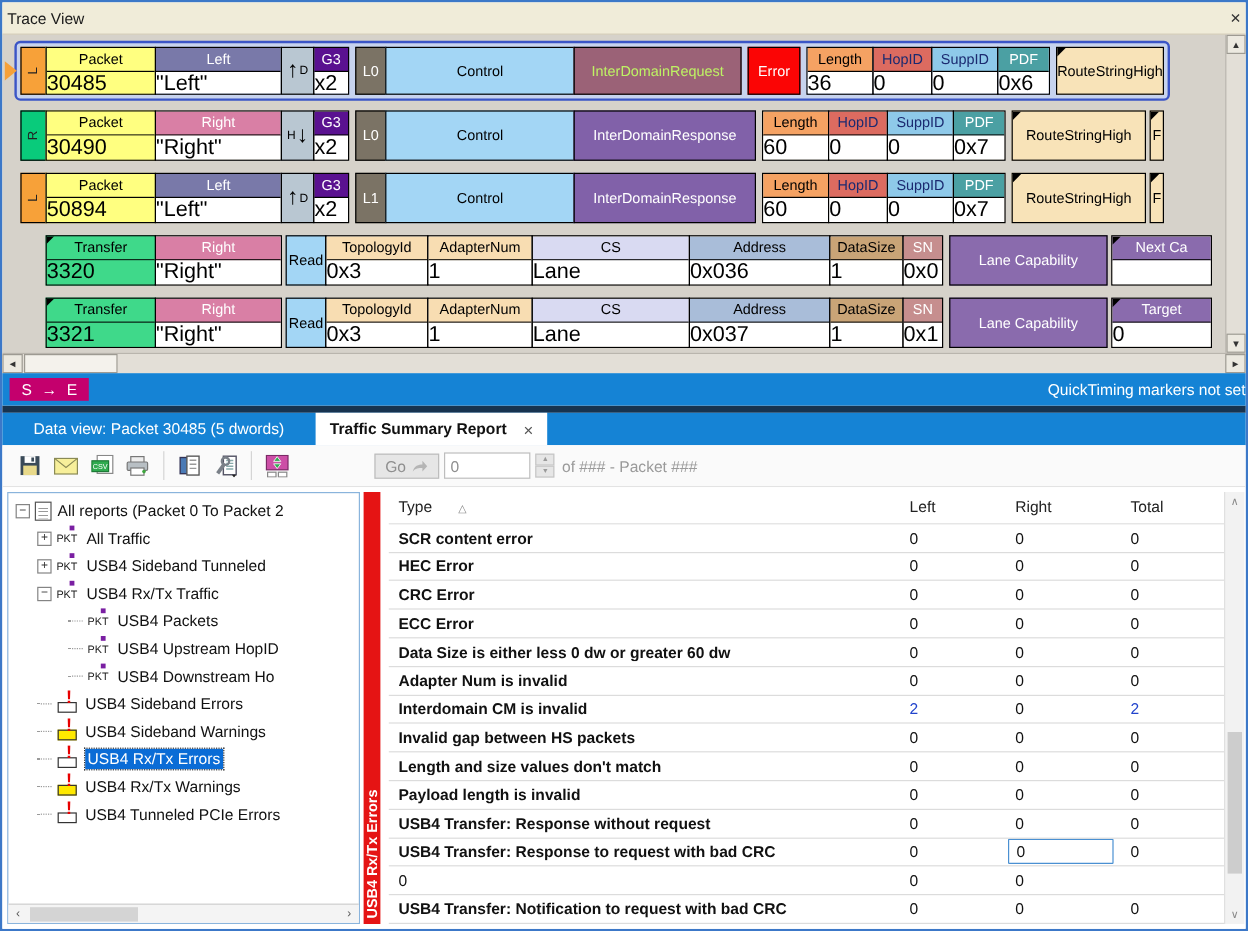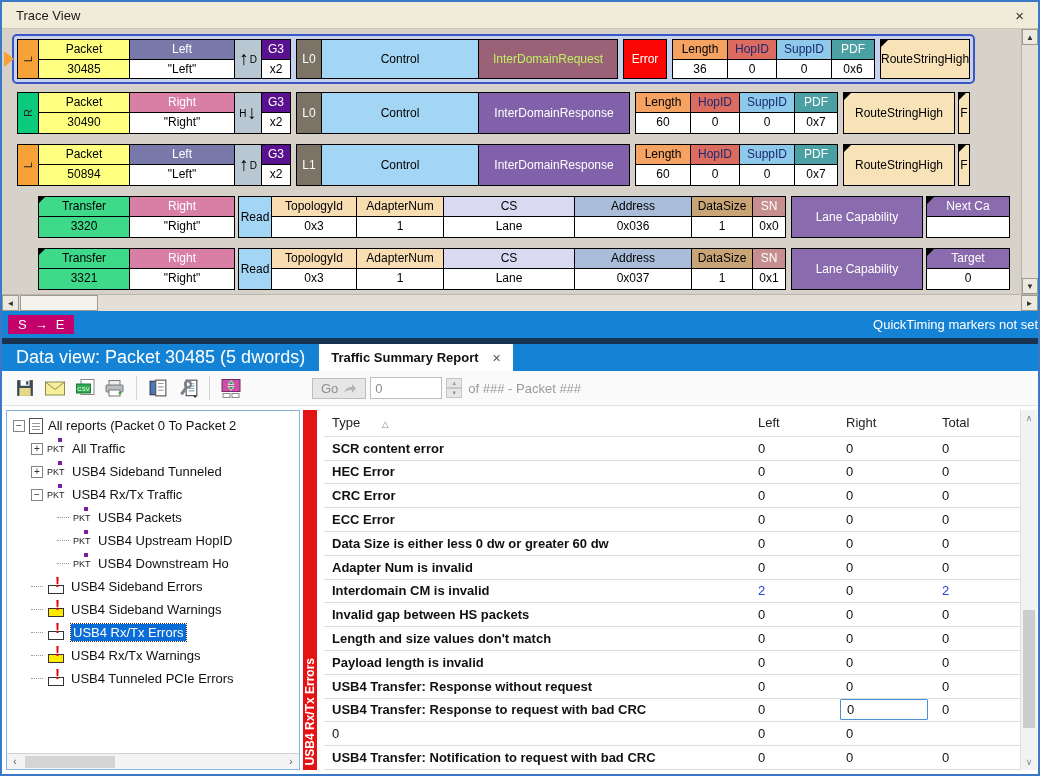--- a/index.html
+++ b/index.html
@@ -1,36 +1,36 @@
 <!DOCTYPE html>
 <html><head>
 <meta charset="utf-8">
 <style>
 *{box-sizing:border-box;margin:0;padding:0;font-family:"Liberation Sans",sans-serif}
 body{width:1040px;height:776px;overflow:hidden;background:#9aa8b8}
 .window{width:1040px;height:776px;border:2px solid #3c78c8;background:#fff;display:flex;flex-direction:column}
-.titlebar{height:27px;background:#f0ecd9;border-bottom:1px solid #cfc9b4;display:flex;align-items:center;padding:0 14px;font-size:13px;color:#1a1a1a;flex:0 0 auto}
+.titlebar{height:27px;background:#f0ecd9;border-bottom:1px solid #cfc9b4;display:flex;align-items:center;padding:0 4px;font-size:13px;color:#1a1a1a;flex:0 0 auto}
 .titlebar .close{margin-left:auto;color:#333;font-size:15px;cursor:default}
 
 .tracewrap{flex:0 0 auto;background:#d6d2ca}
 .tracegrid{display:flex;height:265px}
 .rows{flex:1;overflow:hidden;padding:5px 0 0 10px}
 .vscroll{width:17px;background:#e3dfd7;display:flex;flex-direction:column;justify-content:space-between;border-left:1px solid #b9b5ad}
 .sbtn{height:16px;background:#ece9e0;border:1px solid #9d9a92;font-size:8px;color:#333;display:flex;align-items:center;justify-content:center}
 .hscroll{height:17px;background:#e3dfd7;border-top:1px solid #b9b5ad;display:flex;align-items:stretch}
 .hthumb{width:78px;background:#f4f2ec;border:1px solid #9d9a92;margin-left:1px}
 .htrack{flex:1}
 .hscroll .sbtn{width:17px;height:auto}
 .prow{display:flex;height:42px;position:relative;margin:0 0 10px 5px}
 .selwrap{position:relative;border:2px solid #3b55c6;border-radius:5px;background:#c7d3ee;padding:3px;margin:0 2px 8px 0;display:inline-block}
 .selwrap .prow{margin:0;height:40px}
 .rowmarker{position:absolute;left:-10px;top:50%;margin-top:-8px;width:0;height:0;border-left:10px solid #f7a139;border-top:8px solid transparent;border-bottom:8px solid transparent}
 .cell{border:1px solid #000;height:100%;display:flex;flex-direction:column;margin-left:-1px;position:relative;overflow:hidden;flex:0 0 auto}
 .cell .hd{height:20px;line-height:19px;border-bottom:1px solid #000;text-align:center;font-size:12px;white-space:nowrap;overflow:hidden}
-.cell .vl{flex:1;line-height:19px;text-align:center;font-size:12px;background:#fff;white-space:nowrap;overflow:hidden}
+.cell .vl{flex:1;line-height:19px;font-size:18px;background:#fff;white-space:nowrap;overflow:hidden}
 .single{justify-content:center;text-align:center;font-size:12px;line-height:38px;white-space:nowrap}
 .gap{border:none;background:transparent;margin-left:0}
 .tabv{width:22px;border:1px solid #000;display:flex;align-items:center;justify-content:center;flex:0 0 auto}
 .tabv span{writing-mode:vertical-rl;transform:rotate(180deg);font-size:11px;color:#222}
 .c-yellow{background:#ffff80}.c-yellow .vl{background:#ffff80}
 .c-green{background:#3fd98a}.c-green .vl{background:#3fd98a}
 .hd-left{background:#7979a9;color:#fff}.hd-right{background:#d97fa5;color:#fff}
 .c-arrow{background:#b9c7d2;flex-direction:row;align-items:center;justify-content:center;gap:1px}
 .c-arrow .arr{font-size:19px;font-weight:bold;color:#000}
 .c-arrow .ltr{font-size:10px;color:#000}
@@ -55,21 +55,21 @@
 .w84{width:84px}.g6{width:6px}.g4{width:4px}.tailflex{flex:1 1 auto}
 .spacer22{width:22px;flex:0 0 auto}
 .tmark::after{content:"";position:absolute;left:-1px;top:-1px;border-top:8px solid #000;border-right:8px solid transparent;z-index:3}
 
 .qtbar{height:27px;background:#1583d5;display:flex;align-items:center;position:relative;flex:0 0 auto}
 .qtbadge{margin-left:6px;background:#c4006d;color:#fff;font-size:13px;padding:2px 10px;display:flex;gap:8px;align-items:center}
 .qtmsg{position:absolute;left:0;right:0;text-align:right;color:#fff;font-size:13px}
 .navydiv{height:6px;background:#17334f;flex:0 0 auto}
 
 .tabstrip{height:27px;background:#1583d5;display:flex;align-items:stretch;flex:0 0 auto}
-.dvlabel{color:#fff;font-size:18px;display:flex;align-items:center;padding:0 14px}
+.dvlabel{color:#fff;font-size:13px;display:flex;align-items:center;padding:0 26px}
 .acttab{background:#fff;color:#111;font-size:13px;font-weight:bold;display:flex;align-items:center;padding:0 12px;gap:14px}
 .acttab .x{color:#555;font-weight:normal;font-size:14px}
 
 .toolbar{height:35px;background:#fafafa;border-bottom:1px solid #e3e3e3;display:flex;align-items:center;padding:0 8px;flex:0 0 auto}
 .ticon{width:26px;height:24px;margin:0 2px;display:flex;align-items:center;justify-content:center}
 .tsep{width:1px;height:24px;background:#d5d5d5;margin:0 6px}
 .goarea{display:flex;align-items:center;margin-left:66px;gap:4px}
 .gobtn{background:#e6e6e6;border:1px solid #bdbdbd;color:#8e8e8e;font-size:13px;padding:2px 8px;display:flex;align-items:center;gap:5px}
 .goinput{width:72px;height:22px;border:1px solid #bdbdbd;color:#8e8e8e;font-size:13px;padding:0 4px;background:#fff}
 .spin{display:flex;flex-direction:column}

